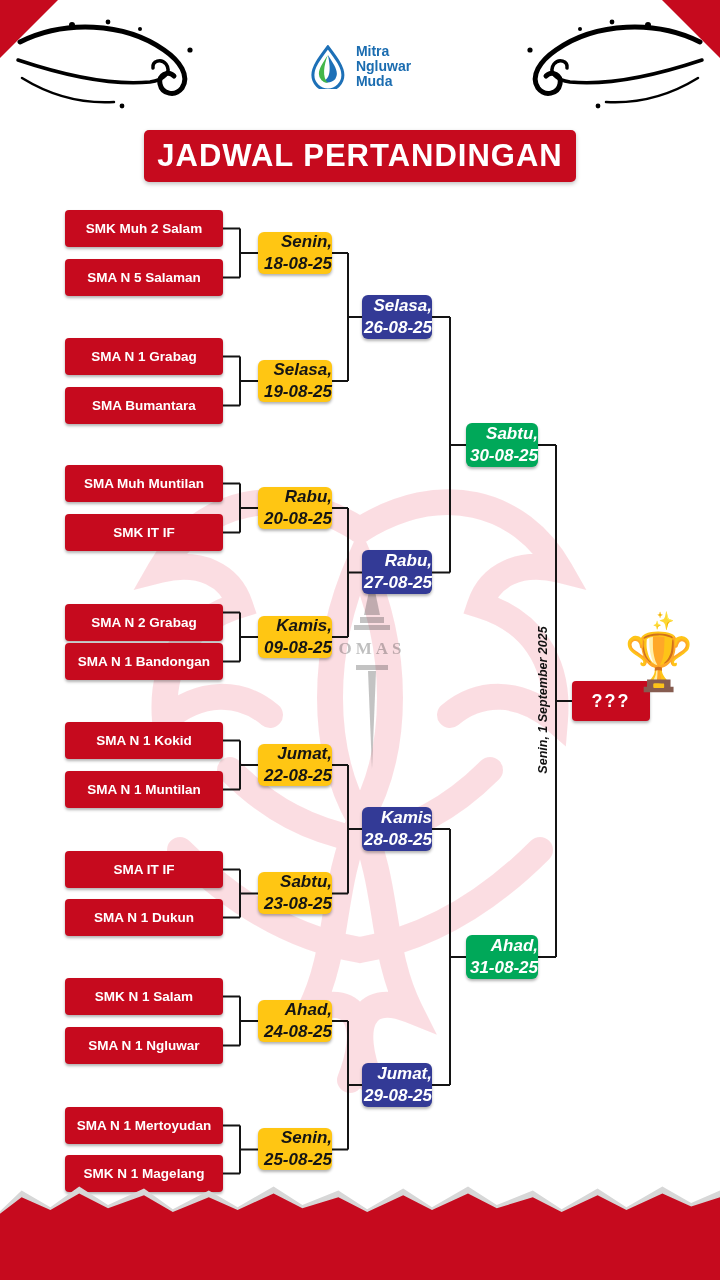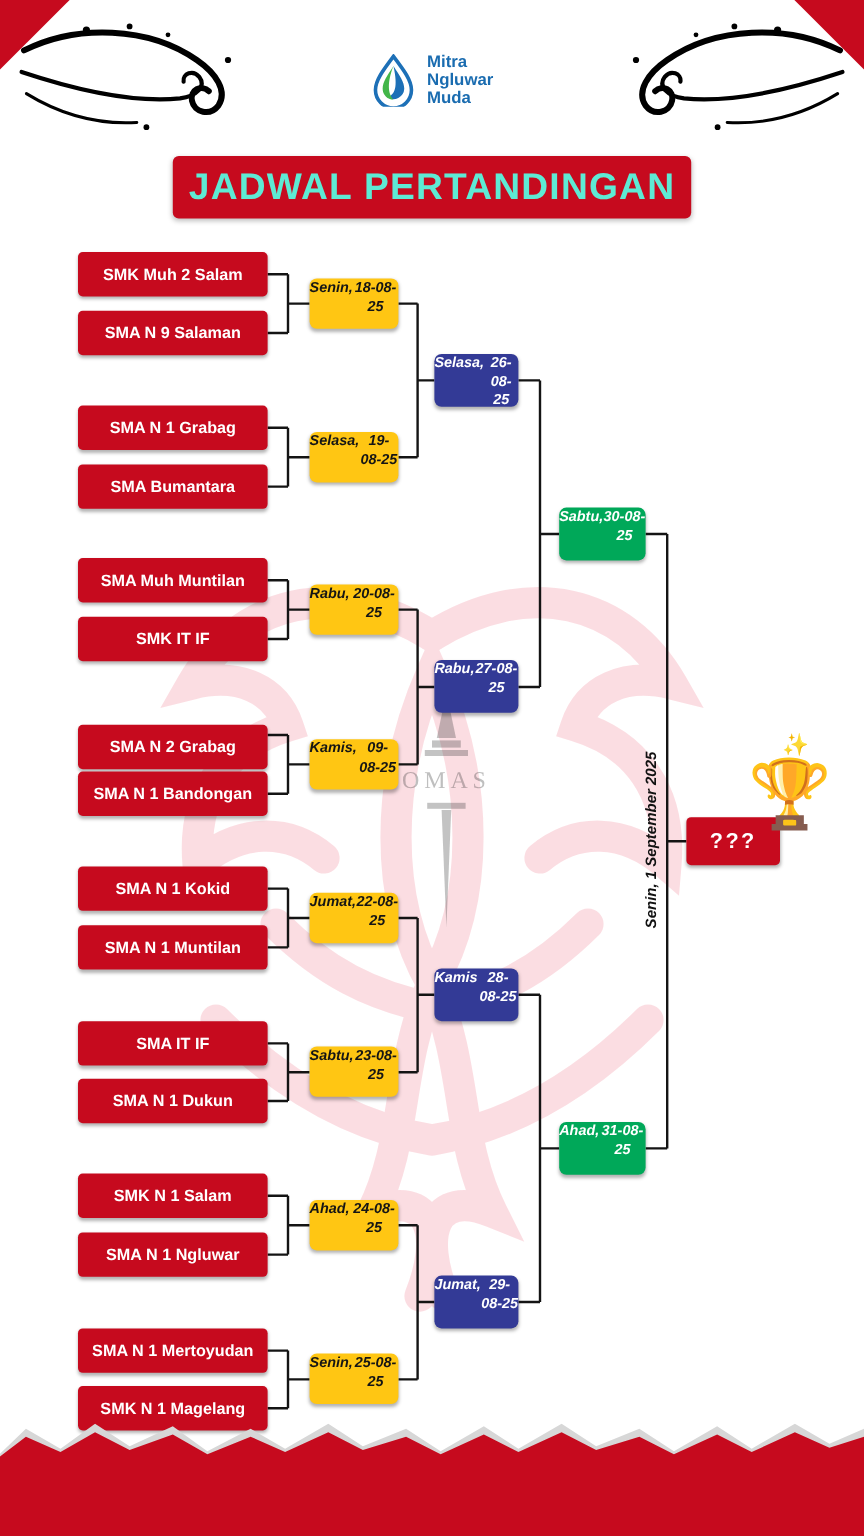--- a/index.html
+++ b/index.html
@@ -12,49 +12,49 @@
   
   .corner-tri{position:absolute;width:0;height:0;z-index:6;}
   .corner-tri.left{left:0;top:0;border-top:58px solid #c60a1e;border-right:58px solid transparent;}
   .corner-tri.right{right:0;top:0;border-top:58px solid #c60a1e;border-left:58px solid transparent;}
   .flourish{position:absolute;top:16px;z-index:5;}
   .flourish.left{left:14px;}
   .flourish.right{right:14px;transform:scaleX(-1);}
 
   .watermark{position:absolute;left:80px;top:390px;opacity:.13;z-index:0;}
   .crest{position:absolute;left:312px;top:575px;opacity:.30;z-index:0;text-align:center;width:120px;color:#3c3c3c;}
-  .crest-text{font-family:"Liberation Serif", serif;font-weight:400;font-size:20px;letter-spacing:4px;color:#2e2e2e;}
+  .crest-text{font-family:"Liberation Serif", serif;font-weight:700;font-size:17px;letter-spacing:4px;color:#2e2e2e;}
 
   .torn-gray{position:absolute;left:0;bottom:0;width:100%;height:104px;background:#d7d7d7;z-index:7;
     clip-path:polygon(0 34%,3% 14%,7% 30%,11% 10%,15% 28%,20% 12%,24% 32%,29% 14%,33% 30%,38% 10%,42% 28%,47% 14%,51% 32%,56% 12%,60% 30%,65% 10%,69% 28%,74% 14%,78% 32%,83% 12%,87% 30%,92% 10%,96% 26%,100% 14%,100% 100%,0 100%);}
   .torn-red{position:absolute;left:0;bottom:0;width:100%;height:92px;background:#c60a1e;z-index:8;
     clip-path:polygon(0 28%,3% 10%,7% 24%,11% 6%,15% 22%,20% 8%,24% 26%,29% 10%,33% 24%,38% 6%,42% 22%,47% 10%,51% 26%,56% 8%,60% 24%,65% 6%,69% 22%,74% 10%,78% 26%,83% 8%,87% 24%,92% 6%,96% 20%,100% 10%,100% 100%,0 100%);}
 
   
   .logo{position:absolute;left:50%;top:44px;transform:translateX(-50%);display:flex;align-items:center;gap:9px;z-index:5;}
   .logo-text{color:#1a6cb0;font-weight:700;font-size:14px;line-height:1.08;}
   .title-banner{
     position:absolute;left:50%;top:130px;transform:translateX(-50%);
     width:432px;height:52px;background:#c60a1e;border-radius:5px;
     display:flex;align-items:center;justify-content:center;
-    color:#5eead4;font-weight:800;font-size:31px;letter-spacing:1px;z-index:5;
+    color:#ffffff;font-weight:800;font-size:31px;letter-spacing:1px;z-index:5;
     box-shadow:0 2px 4px rgba(0,0,0,.25);
   }
 
   
   .lines{position:absolute;left:0;top:0;z-index:1;pointer-events:none;}
   .team{
     position:absolute;left:65px;width:158px;height:37px;background:#c60a1e;color:#fff;
     display:flex;align-items:center;justify-content:center;
     font-size:13.5px;font-weight:700;border-radius:4px;z-index:2;
     box-shadow:0 2px 3px rgba(0,0,0,.30);
   }
   .match{
-    position:absolute;display:flex;flex-direction:row;align-items:flex-start;justify-content:center;
-    font-style:italic;font-weight:600;font-size:12px;line-height:1.3;border-radius:6px;z-index:2;
+    position:absolute;display:flex;flex-direction:column;align-items:flex-end;justify-content:center;
+    font-style:italic;font-weight:600;font-size:17px;line-height:1.3;border-radius:6px;z-index:2;
     box-shadow:0 2px 3px rgba(0,0,0,.30);text-align:center;
   }
   .match.yellow{left:258px;width:74px;height:42px;background:#ffc613;color:#151515;}
   .match.blue{left:362px;width:70px;height:44px;background:#333a96;color:#fff;}
   .match.green{left:466px;width:72px;height:44px;background:#00a859;color:#fff;}
   .final-box{
     position:absolute;left:572px;top:681px;width:78px;height:40px;background:#c60a1e;color:#fff;
     display:flex;align-items:center;justify-content:center;font-weight:800;font-size:18px;
     letter-spacing:2px;border-radius:4px;z-index:3;box-shadow:0 2px 3px rgba(0,0,0,.30);
   }
@@ -160,21 +160,21 @@
       <path d="M332 508 H348 M332 637 H348 M348 508 V637 M348 572.5 H362"></path>
       <path d="M332 765 H348 M332 893.5 H348 M348 765 V893.5 M348 829 H362"></path>
       <path d="M332 1021 H348 M332 1149.5 H348 M348 1021 V1149.5 M348 1085 H362"></path>
       <path d="M432 317 H450 M432 572.5 H450 M450 317 V572.5 M450 445 H466"></path>
       <path d="M432 829 H450 M432 1085 H450 M450 829 V1085 M450 957 H466"></path>
       <path d="M538 445 H556 M538 957 H556 M556 445 V957 M556 701 H572"></path>
     </g>
   </svg>
 
   <div class="team" style="top:210px">SMK Muh 2 Salam</div>
-  <div class="team" style="top:259px">SMA N 9 Salaman</div>
+  <div class="team" style="top:259px">SMA N 5 Salaman</div>
   <div class="team" style="top:338px">SMA N 1 Grabag</div>
   <div class="team" style="top:465px">SMA Muh Muntilan</div>
   <div class="team" style="top:387px">SMA Bumantara</div>
   <div class="team" style="top:514px">SMK IT IF</div>
   <div class="team" style="top:604px">SMA N 2 Grabag</div>
   <div class="team" style="top:643px">SMA N 1 Bandongan</div>
   <div class="team" style="top:722px">SMA N 1 Kokid</div>
   <div class="team" style="top:771px">SMA N 1 Muntilan</div>
   <div class="team" style="top:851px">SMA IT IF</div>
   <div class="team" style="top:899px">SMA N 1 Dukun</div>

